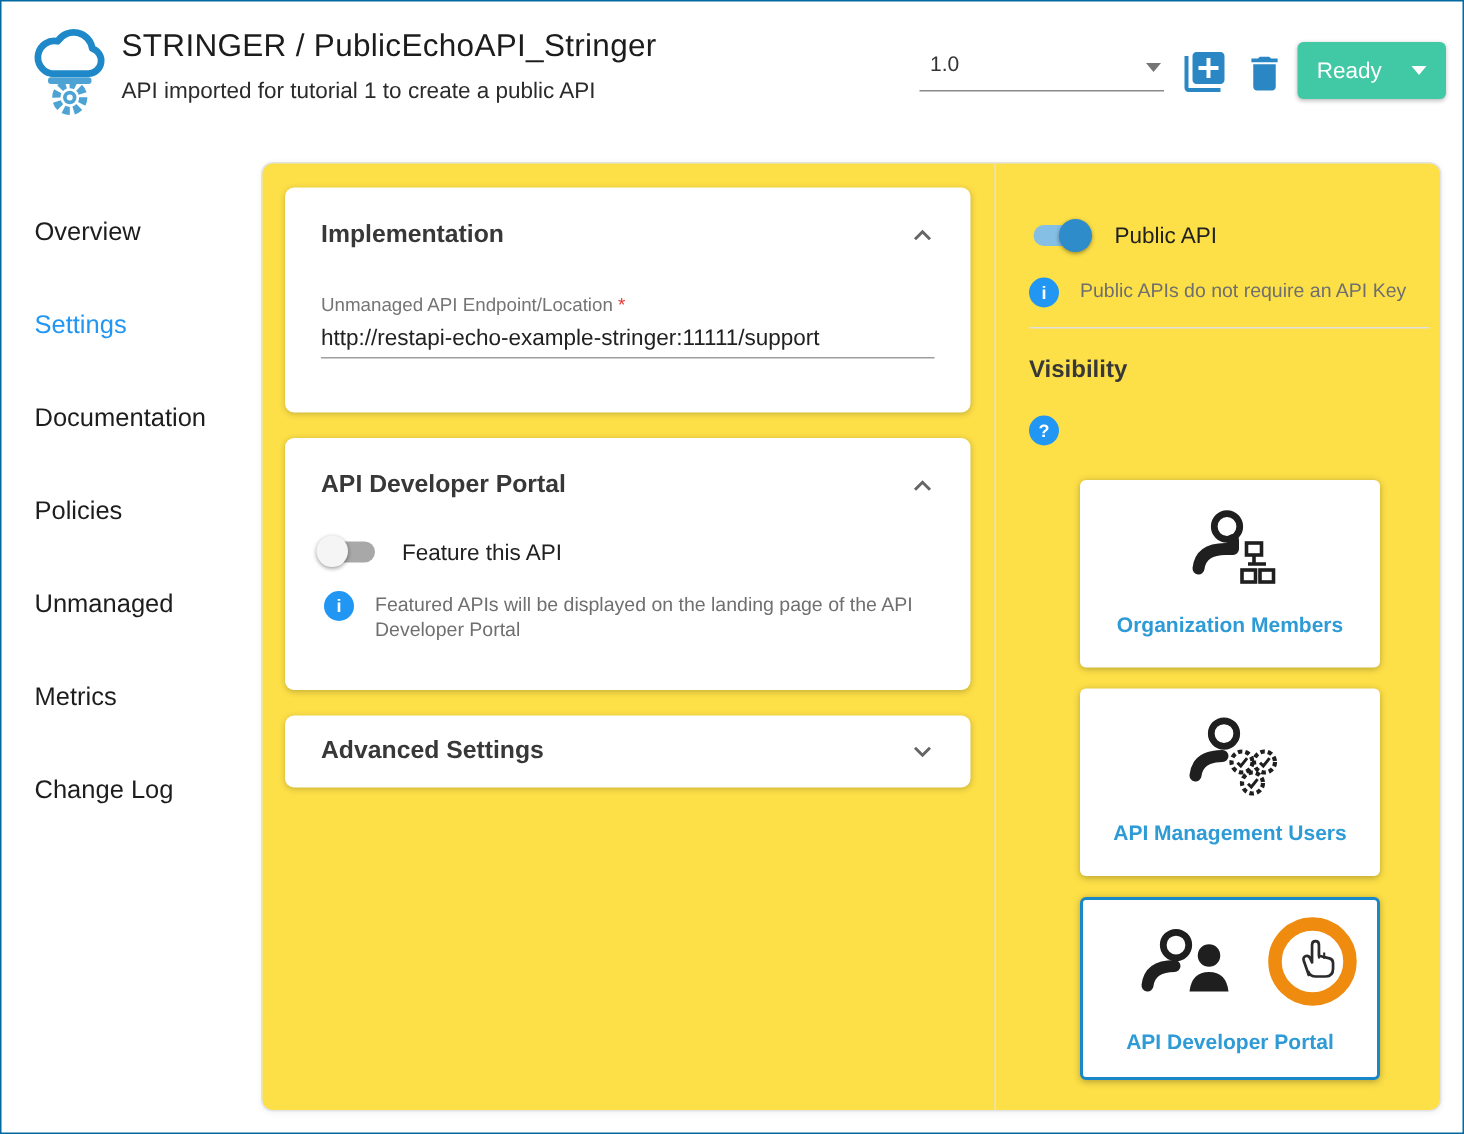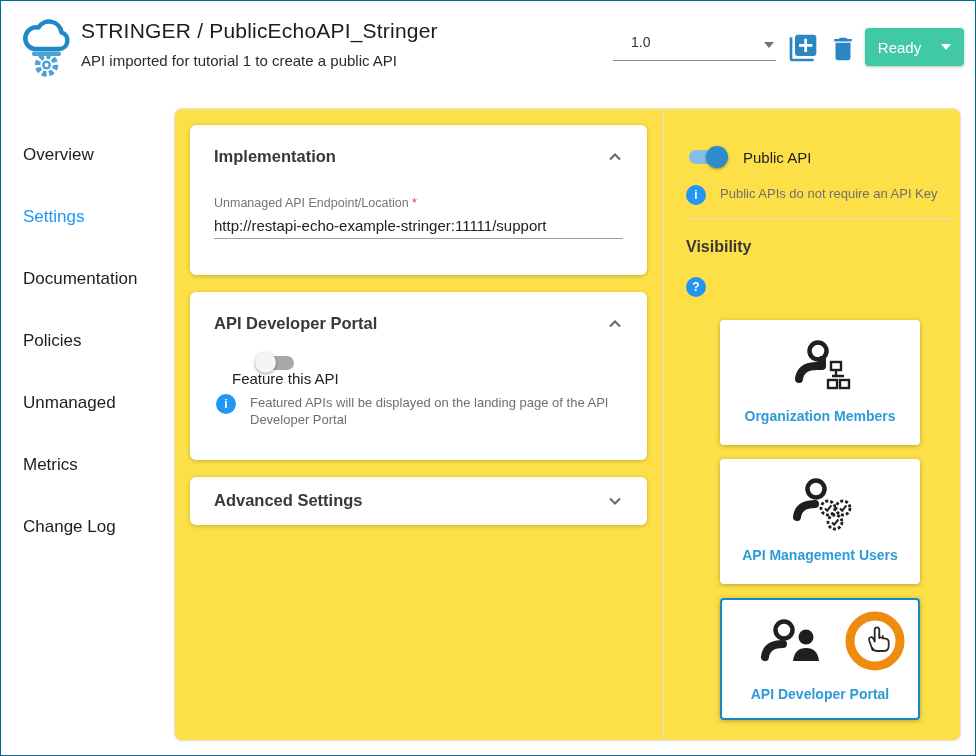--- a/index.html
+++ b/index.html
@@ -9,21 +9,21 @@
           border:1px solid #0369a1; overflow:hidden; }
 
   
   .logo { position:absolute; left:16px; top:15px; width:58px; height:62px; }
   .page-title { position:absolute; left:80px; top:18px; font-size:21px; font-weight:500;
                 color:#1c1c1c; letter-spacing:.2px; }
   .page-subtitle { position:absolute; left:80px; top:51px; font-size:15px; color:#2b2b2b; }
 
   .version-select { position:absolute; left:612px; top:29px; width:163px; height:31px;
                     border-bottom:1px solid #8a8a8a; cursor:pointer; }
-  .version-value { position:absolute; left:18px; top:4px; font-size:14px; color:#333; }
+  .version-value { position:absolute; left:7px; top:4px; font-size:14px; color:#333; }
   .version-caret { position:absolute; right:2px; top:12px; width:0; height:0;
                    border-left:5px solid transparent; border-right:5px solid transparent;
                    border-top:6px solid #757575; }
 
   .icon-btn { position:absolute; width:32px; height:34px; cursor:pointer; }
   .btn-add { left:786px; top:31px; }
   .btn-delete { left:827px; top:32px; }
 
   .ready-btn { position:absolute; left:864px; top:27px; width:99px; height:38px;
                background:#41c8a4; border:none; border-radius:4px; color:#fff;
@@ -50,21 +50,21 @@
   .chevron { position:absolute; right:20px; width:24px; height:24px; cursor:pointer; }
 
   .card-impl { left:15px; top:16px; width:457px; height:150px; }
   .field-label { position:absolute; left:24px; top:71px; font-size:12.5px; color:#757575; }
   .required { color:#e53935; }
   .endpoint-input { position:absolute; left:24px; top:88px; width:409px; height:26px;
                     border:none; border-bottom:1px solid #9e9e9e; font-size:15px;
                     color:#212121; font-family:inherit; outline:none; background:transparent; }
 
   .card-devportal { left:15px; top:183px; width:457px; height:168px; }
-  .toggle-row { position:absolute; left:24px; top:64px; height:24px; display:flex; align-items:center;flex-direction:column; }
+  .toggle-row { position:absolute; left:24px; top:64px; height:24px; display:flex; align-items:center; }
   .toggle { position:relative; width:36px; height:14px; border-radius:7px; cursor:pointer; flex:none; }
   .toggle .knob { position:absolute; top:-4px; border-radius:50%;
                   box-shadow:0 1px 3px rgba(0,0,0,.4); }
   .toggle.off { background:#a8a8a8; }
   .toggle.off .knob { left:-3px; width:21px; height:21px; background:#f5f5f5; }
   .toggle.on { background:#85bfe5; }
   .toggle.on .knob { right:-3px; width:22px; height:22px; background:#2d8cc9; }
   .toggle-label { margin-left:18px; font-size:15px; color:#212121; }
 
   .info-row { position:absolute; display:flex; }

